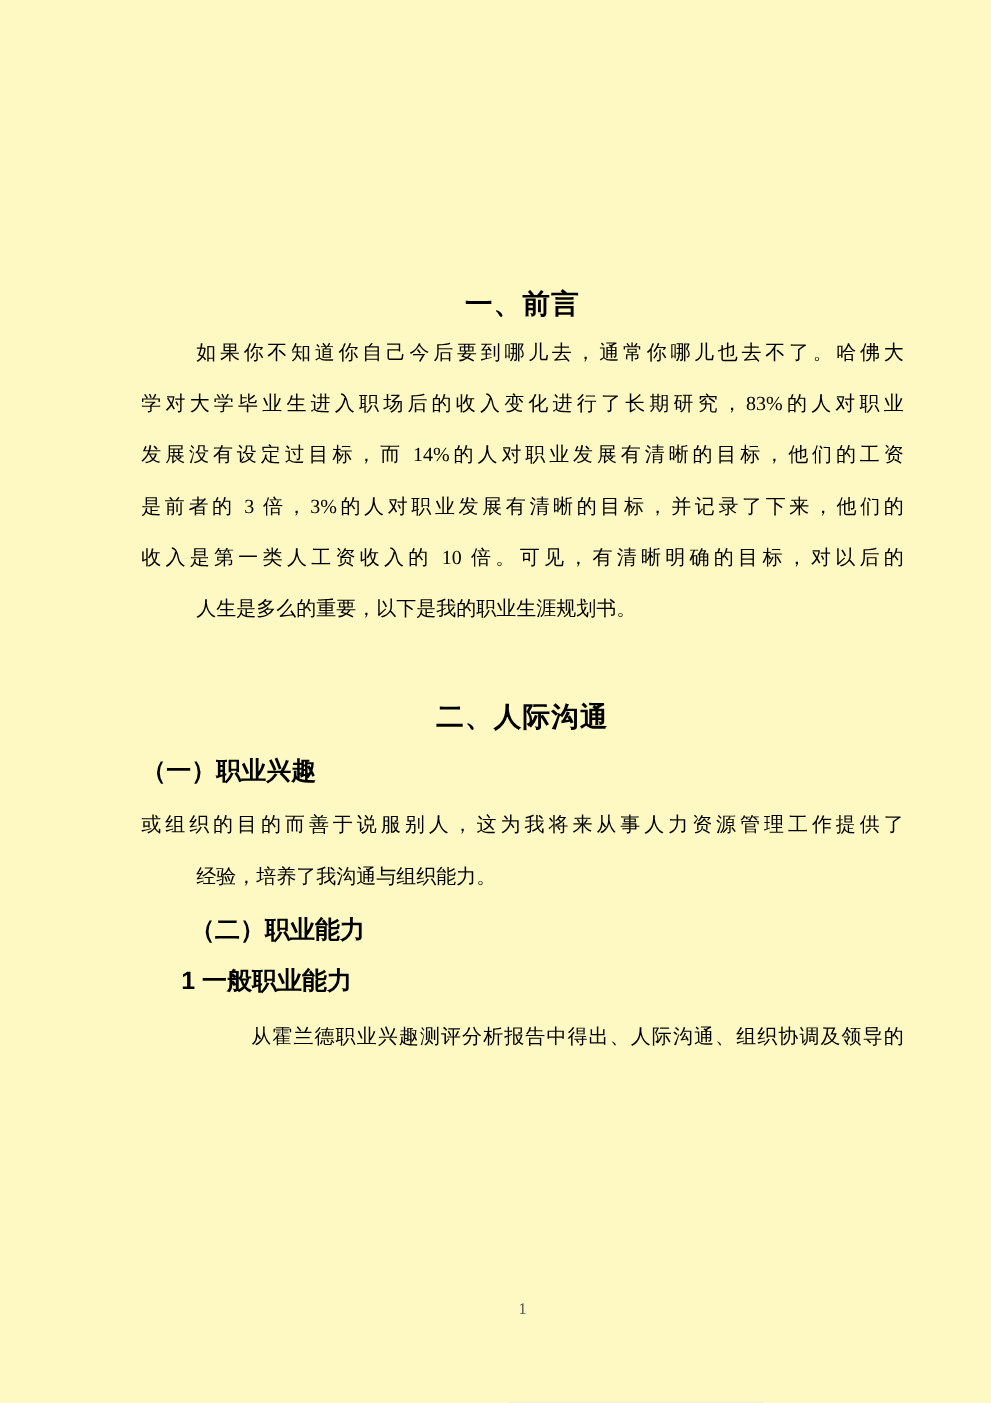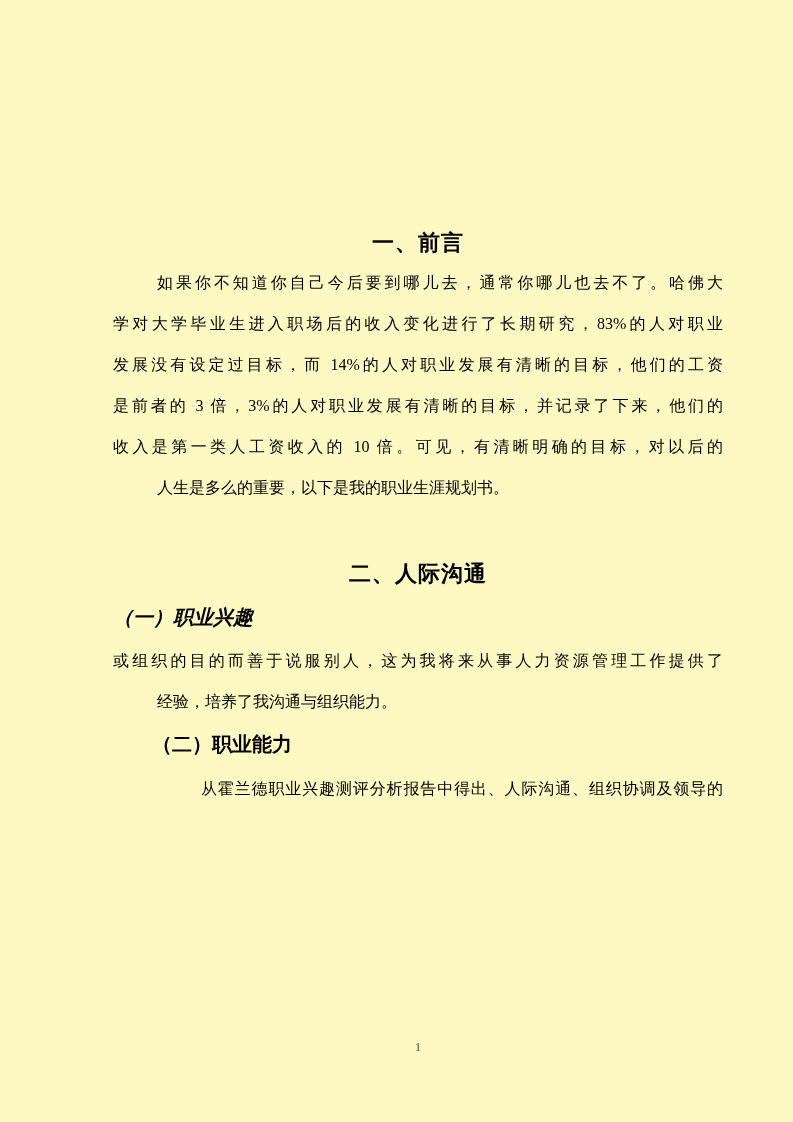--- a/index.html
+++ b/index.html
@@ -44,21 +44,21 @@
   .para[data-justify-last="true"] .line.last { text-align-last: justify; }
   .para-foreword { margin-top: 3px; }
   .para-leadership { margin-top: 2px; }
   .para-general { margin-top: 3px; }
   .heading {
     font-family: "Liberation Sans", "DejaVu Sans", sans-serif;
     font-weight: bold;
     font-size: 20px;
     line-height: 41px;
   }
-  .heading-interest { margin-top: 7px; font-style: italic; }
+  .heading-interest { margin-top: 7px; }
   .heading-ability { margin-top: 2px; padding-left: 39px; }
   .heading-general { padding-left: 32px; }
   .page-number {
     position: absolute;
     top: 1038px;
     left: 113px;
     width: 610px;
     text-align: center;
     font-size: 13px;
     line-height: 18px;
@@ -87,20 +87,21 @@
     <div class="heading heading-interest">（一）职业兴趣</div>
 
 
     <div class="para para-leadership">
         <div class="line">或组织的目的而善于说服别人，这为我将来从事人力资源管理工作提供了</div>
         <div class="line last">经验，培养了我沟通与组织能力。</div>
       </div>
 
     <div class="heading heading-ability">（二）职业能力</div>
 
+    <div class="heading heading-general">1 一般职业能力</div>
 
     <div class="para para-general" data-justify-last="true">
         <div class="line first last">从霍兰德职业兴趣测评分析报告中得出、人际沟通、组织协调及领导的</div>
       </div>
 
   </div>
 
   <div class="page-number">1</div>
 </div>
 

